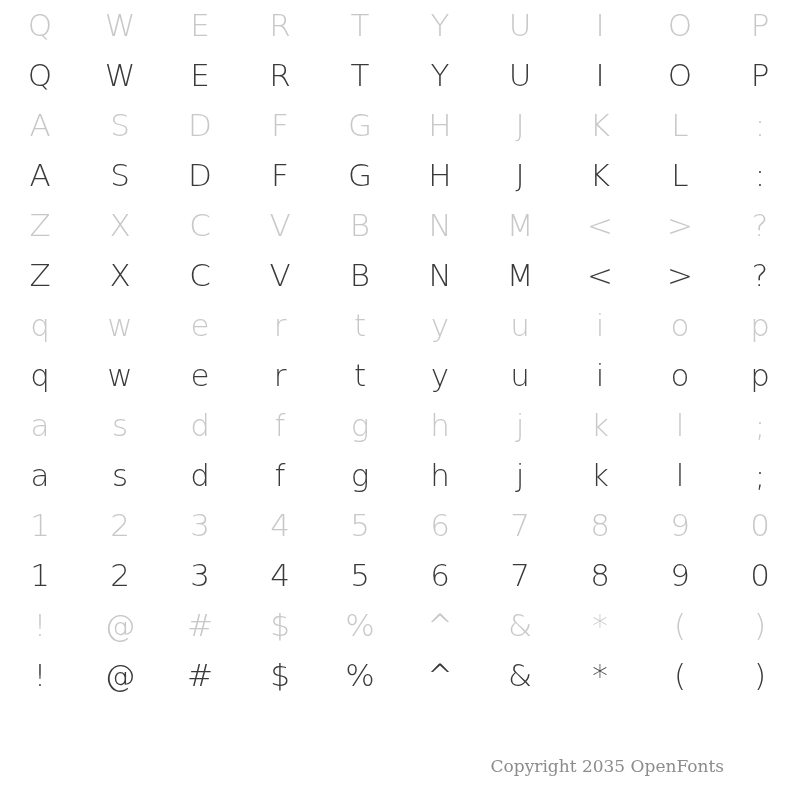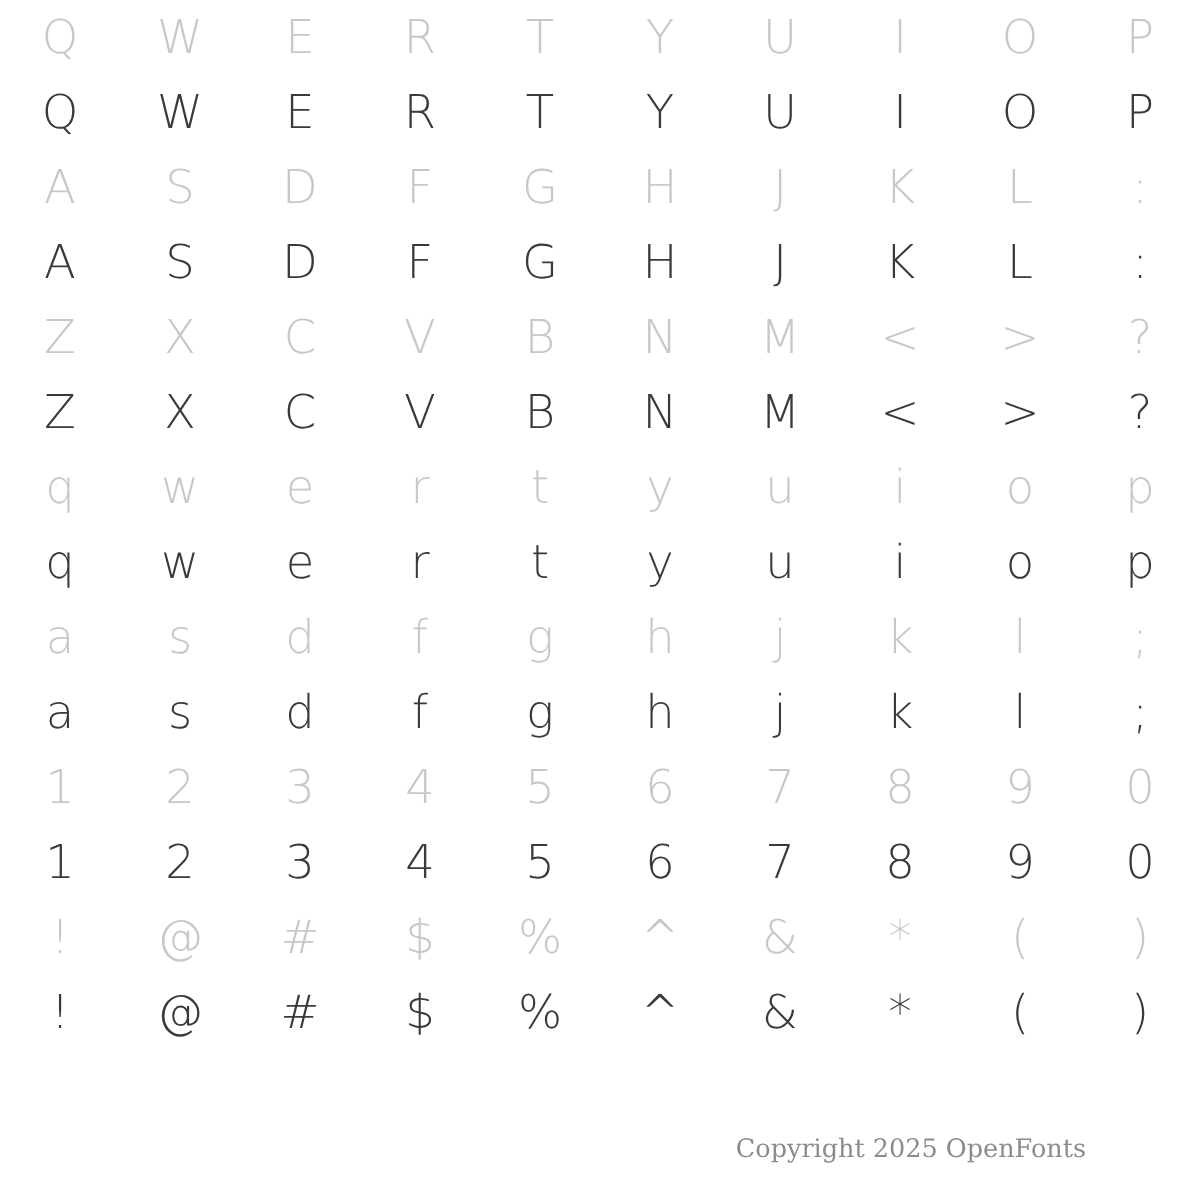--- a/index.html
+++ b/index.html
@@ -195,14 +195,14 @@
       <div class="cell dark">@</div>
       <div class="cell dark">#</div>
       <div class="cell dark">$</div>
       <div class="cell dark">%</div>
       <div class="cell dark">^</div>
       <div class="cell dark">&amp;</div>
       <div class="cell dark">*</div>
       <div class="cell dark">(</div>
       <div class="cell dark">)</div>
     </div>
-  <div class="footer">Copyright 2025 OpenFonts</div>
+  <div class="footer">Copyright 2035 OpenFonts</div>
 </div>
 
 </body></html>

